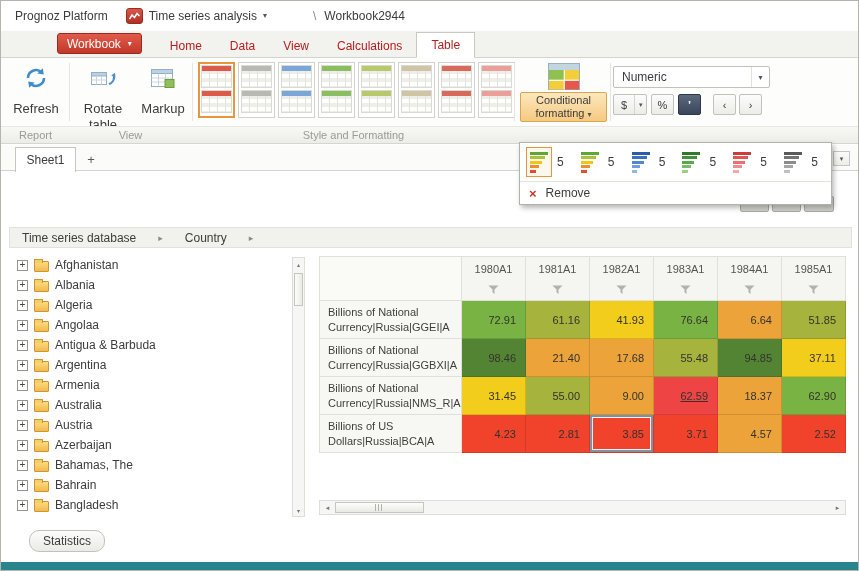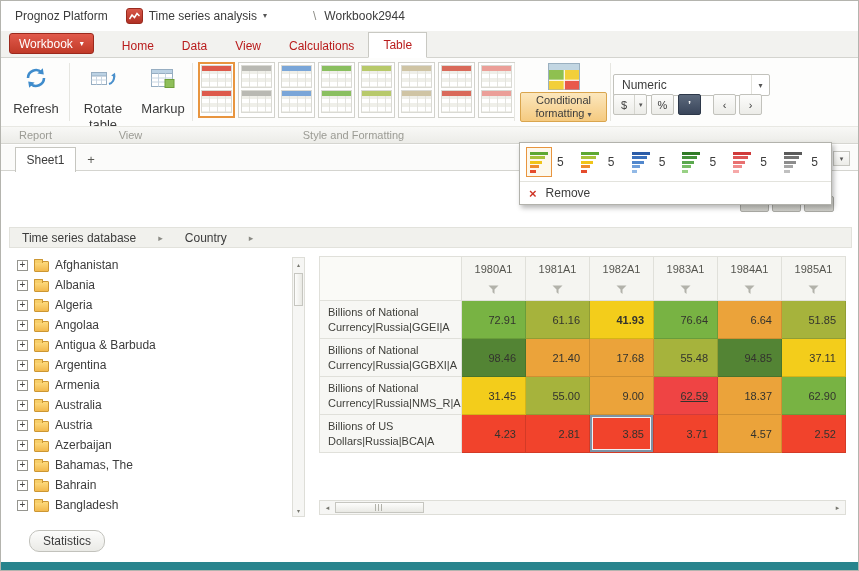--- a/index.html
+++ b/index.html
@@ -14,21 +14,21 @@
   .app-title { margin-left:14px; }
   .module-btn { display:flex; align-items:center; gap:6px; margin-left:18px; }
   .module-icon { width:17px; height:16px; border-radius:3px; background:linear-gradient(#d8584a,#b03024);
                  border:1px solid #992a1e; display:flex; align-items:center; justify-content:center; }
   .caret { font-size:8px; color:#555; line-height:1; }
   .path-sep { margin-left:46px; color:#8c8c86; }
   .wb-title { margin-left:8px; }
 
   
   .tabrow { position:absolute; top:30px; left:0; right:0; height:27px; background:#f2f2ef;
-            border-bottom:1px solid #d4d4cf; display:flex; align-items:flex-end; }
+            border-bottom:1px solid #d4d4cf; display:flex; align-items:flex-end;padding-left:48px; }
   .workbook-btn { margin:0 14px 3px 8px; height:21px; padding:0 9px; border:1px solid #9b291d; border-radius:3px;
                   background:linear-gradient(#e15a4b,#c13a28); color:#fff; font-size:12px; display:flex;
                   align-items:center; gap:7px; font-family:inherit; }
   .workbook-btn .caret { color:#fff; }
   .tabs { display:flex; height:100%; align-items:flex-end; }
   .tab { padding:0 14px; height:23px; display:flex; align-items:center; color:#b91c1c; white-space:nowrap; }
   .tab.active { background:#fff; border:1px solid #c9c9c3; border-bottom:1px solid #fff; height:26px;
                 margin-bottom:-1px; position:relative; z-index:2; }
   .quick-start { position:absolute; right:27px; top:4px; width:147px; height:20px; background:#fff;
                  border:1px solid #c2c2bc; display:flex; align-items:center; }
@@ -53,21 +53,21 @@
             repeating-linear-gradient(90deg, transparent 0 7px, #e3e3de 7px 8px),
             repeating-linear-gradient(#ffffff 0 4px, #efefe9 4px 8px); }
 
   .cf-icon-wrap { position:absolute; left:519px; top:2px; width:87px; height:32px;
                   display:flex; align-items:center; justify-content:center; }
   .cf-btn { position:absolute; left:519px; top:34px; width:87px; height:30px;
             background:linear-gradient(#fce7bd,#f5ca80); border:1px solid #d9a54e; border-radius:2px;
             font:11px "Liberation Sans",sans-serif; color:#3c3c3c; line-height:1.2; padding:1px 4px; }
   .cf-btn .caret { display:inline; font-size:8px; color:#555; }
 
-  .numeric { position:absolute; left:612px; top:16px; width:157px; height:22px; background:#fff;
+  .numeric { position:absolute; left:612px; top:8px; width:157px; height:22px; background:#fff;
              border:1px solid #c2c2bc; border-radius:2px; display:flex; align-items:center; }
   .numeric .val { flex:1; padding-left:8px; }
   .numeric .dd { width:18px; height:100%; border-left:1px solid #e2e2dc; display:flex; align-items:center;
                  justify-content:center; font-size:8px; color:#555; }
 
   .fmt { position:absolute; top:36px; height:21px; display:flex; align-items:center; justify-content:center;
          background:linear-gradient(#fcfcfb,#ecece8); border:1px solid #c2c2bc; border-radius:2px;
          font-size:11px; color:#3c3c3c; font-family:inherit; }
   .fmt.split { padding:0; }
   .fmt.split .main { width:21px; text-align:center; }
@@ -459,21 +459,21 @@
         <div class="col-label" data-interactable="false">1985A1</div>
         <div class="funnel" data-interactable="true">
           <svg width="11" height="10" viewBox="0 0 11 10">
             <polygon points="0.5,0.5 10.5,0.5 6.5,4.5 6.5,9 4.5,7.3 4.5,4.5" fill="#b2b2aa"></polygon>
           </svg>
         </div>
       </div>
       <div class="cell rowhead" data-interactable="true">Billions of National Currency|Russia|GGEI|A</div>
       <div class="cell data" data-interactable="true" style="background: rgb(120, 179, 67);">72.91</div>
       <div class="cell data" data-interactable="true" style="background: rgb(166, 179, 60);">61.16</div>
-      <div class="cell data" data-interactable="true" style="background: rgb(243, 205, 27); font-weight: bold;">41.93</div>
+      <div class="cell data" data-interactable="true" style="background: rgb(243, 205, 27);">41.93</div>
       <div class="cell data" data-interactable="true" style="background: rgb(120, 179, 67);">76.64</div>
       <div class="cell data" data-interactable="true" style="background: rgb(235, 163, 58);">6.64</div>
       <div class="cell data" data-interactable="true" style="background: rgb(166, 179, 60);">51.85</div>
       <div class="cell rowhead" data-interactable="true">Billions of National Currency|Russia|GGBXI|A</div>
       <div class="cell data" data-interactable="true" style="background: rgb(83, 132, 52);">98.46</div>
       <div class="cell data" data-interactable="true" style="background: rgb(235, 163, 58);">21.40</div>
       <div class="cell data" data-interactable="true" style="background: rgb(235, 163, 58);">17.68</div>
       <div class="cell data" data-interactable="true" style="background: rgb(166, 179, 60);">55.48</div>
       <div class="cell data" data-interactable="true" style="background: rgb(83, 132, 52);">94.85</div>
       <div class="cell data" data-interactable="true" style="background: rgb(243, 205, 27);">37.11</div>

